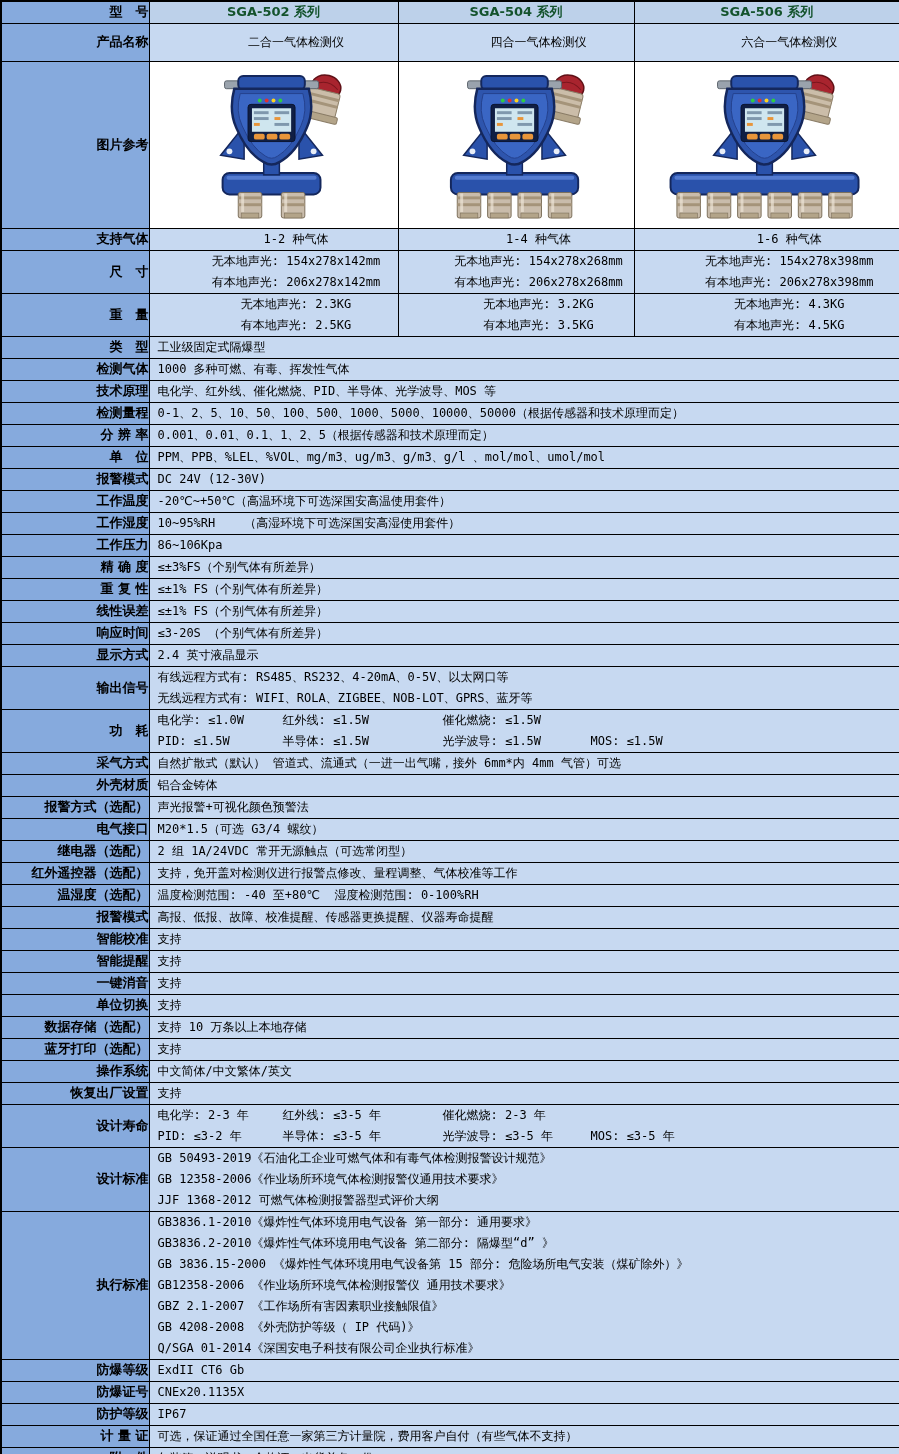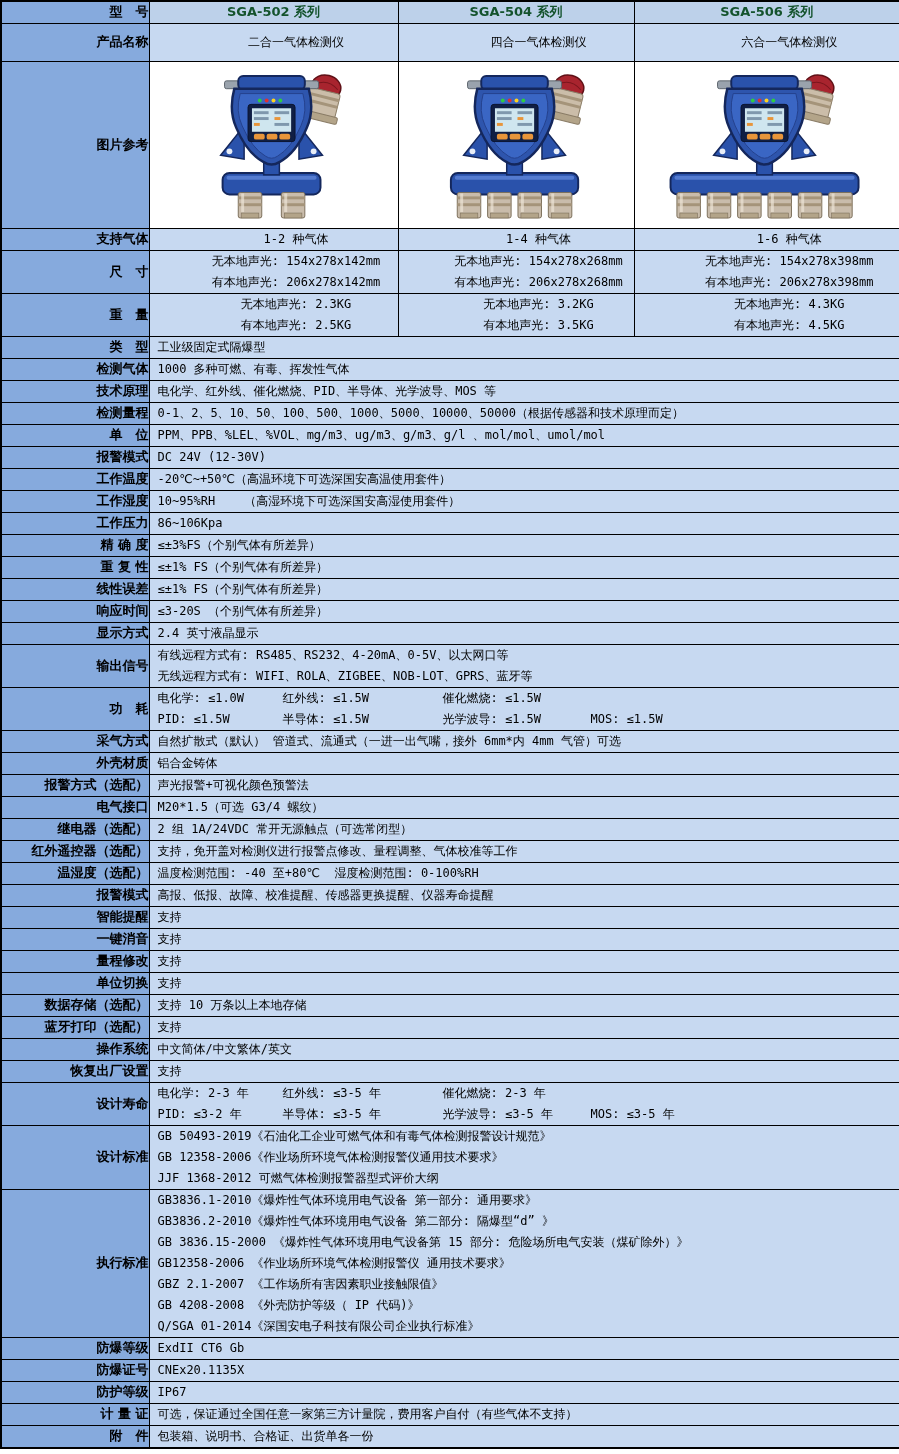--- a/index.html
+++ b/index.html
@@ -337,20 +337,26 @@
           <div class="line">电化学、红外线、催化燃烧、PID、半导体、光学波导、MOS 等</div>
         </td>
       </tr>
       <tr>
         <td class="lbl">检测量程</td>
         <td class="val" colspan="3">
           <div class="line">0-1、2、5、10、50、100、500、1000、5000、10000、50000（根据传感器和技术原理而定）</div>
         </td>
       </tr>
       <tr>
+        <td class="lbl">分 辨 率</td>
+        <td class="val" colspan="3">
+          <div class="line">0.001、0.01、0.1、1、2、5（根据传感器和技术原理而定）</div>
+        </td>
+      </tr>
+      <tr>
         <td class="lbl">单　位</td>
         <td class="val" colspan="3">
           <div class="line">PPM、PPB、%LEL、%VOL、mg/m3、ug/m3、g/m3、g/l 、mol/mol、umol/mol</div>
         </td>
       </tr>
       <tr>
         <td class="lbl">报警模式</td>
         <td class="val" colspan="3">
           <div class="line">DC 24V (12-30V)</div>
         </td>
@@ -459,33 +465,33 @@
           <div class="line">温度检测范围: -40 至+80℃  湿度检测范围: 0-100%RH</div>
         </td>
       </tr>
       <tr>
         <td class="lbl">报警模式</td>
         <td class="val" colspan="3">
           <div class="line">高报、低报、故障、校准提醒、传感器更换提醒、仪器寿命提醒</div>
         </td>
       </tr>
       <tr>
+        <td class="lbl">智能校准</td>
+        <td class="val" colspan="3">
+          <div class="line">支持</div>
+        </td>
+      </tr>
+      <tr>
         <td class="lbl">智能提醒</td>
         <td class="val" colspan="3">
           <div class="line">支持</div>
         </td>
       </tr>
       <tr>
         <td class="lbl">一键消音</td>
-        <td class="val" colspan="3">
-          <div class="line">支持</div>
-        </td>
-      </tr>
-      <tr>
-        <td class="lbl">量程修改</td>
         <td class="val" colspan="3">
           <div class="line">支持</div>
         </td>
       </tr>
       <tr>
         <td class="lbl">单位切换</td>
         <td class="val" colspan="3">
           <div class="line">支持</div>
         </td>
       </tr>

